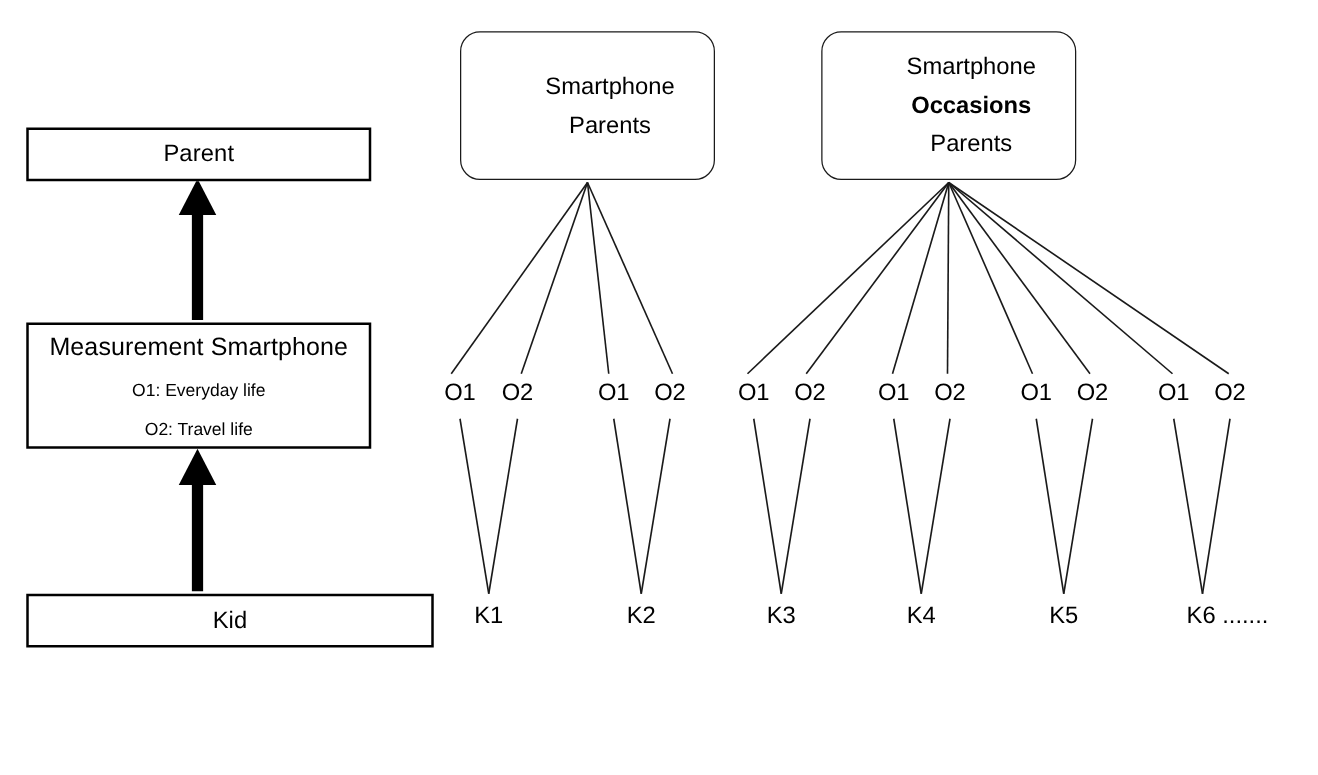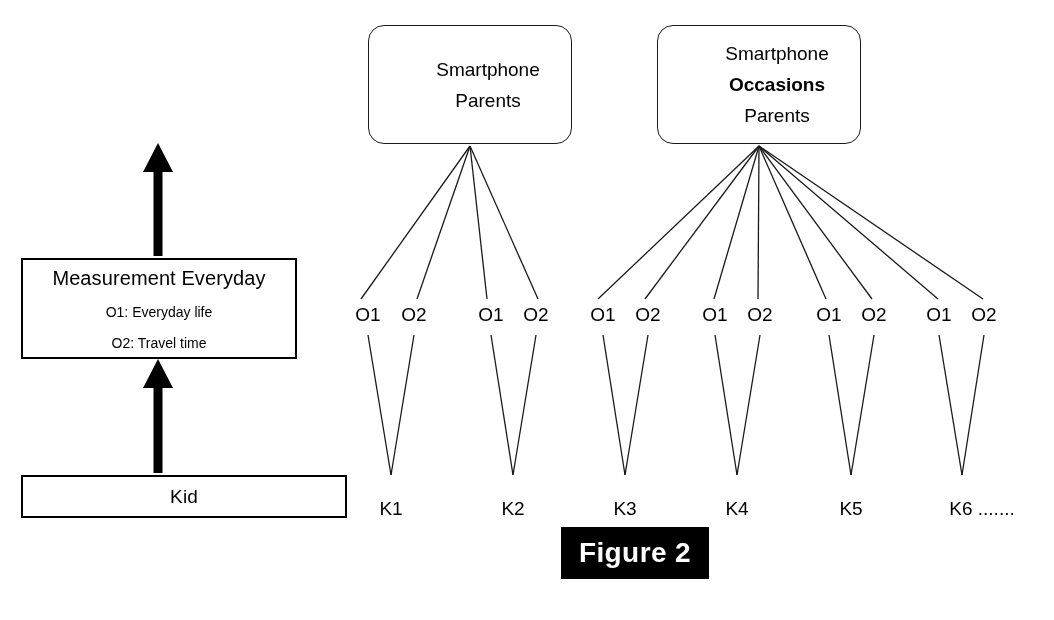--- a/index.html
+++ b/index.html
@@ -85,21 +85,21 @@
   
   .node-label {
     position: absolute;
     font-size: 19px;
     line-height: 22px;
     white-space: nowrap;
     text-align: left;
     transform: translate(-50%, 0);
   }
   .o-label { top: 304px; }
-  .k-label { top: 498px; }
+  .k-label { top: 482px; }
 
   
   #figure-caption {
     position: absolute;
     left: 561px;
     top: 527px;
     width: 148px;
     height: 52px;
     background: #000000;
     color: #ffffff;
@@ -160,25 +160,28 @@
         <line x1="158" y1="256" x2="158" y2="162" stroke="#000000" stroke-width="9"></line>
         <polygon points="158,143 143,172 173,172" fill="#000000"></polygon>
       </g>
       <g>
         <line x1="158" y1="473" x2="158" y2="378" stroke="#000000" stroke-width="9"></line>
         <polygon points="158,359 143,388 173,388" fill="#000000"></polygon>
       </g>
     </g>
   </svg>
 
+  <div class="lbox" id="box-parent">
+    <div class="lbox-title">Parent</div>
+  </div>
 
   <div class="lbox" id="box-measure">
-    <div class="lbox-title big">Measurement Everyday</div>
+    <div class="lbox-title big">Measurement Smartphone</div>
     <div class="lbox-sub">O1: Everyday life</div>
-    <div class="lbox-sub">O2: Travel time</div>
+    <div class="lbox-sub">O2: Travel life</div>
   </div>
 
   <div class="lbox" id="box-kid">
     <div class="lbox-title">Kid</div>
   </div>
 
   <div class="gbox" id="group-nonaddicted">
     <div class="gline">Smartphone</div>
     <div class="gline">Parents</div>
   </div>
@@ -202,15 +205,14 @@
   <div class="node-label o-label" style="left:939px">O1</div>
   <div class="node-label o-label" style="left:984px">O2</div>
 
   <div class="node-label k-label" style="left:391px">K1</div>
   <div class="node-label k-label" style="left:513px">K2</div>
   <div class="node-label k-label" style="left:625px">K3</div>
   <div class="node-label k-label" style="left:737px">K4</div>
   <div class="node-label k-label" style="left:851px">K5</div>
   <div class="node-label k-label" style="left:982px">K6 .......</div>
 
-  <div id="figure-caption">Figure 2</div>
 
 </div>
 
 </body></html>

